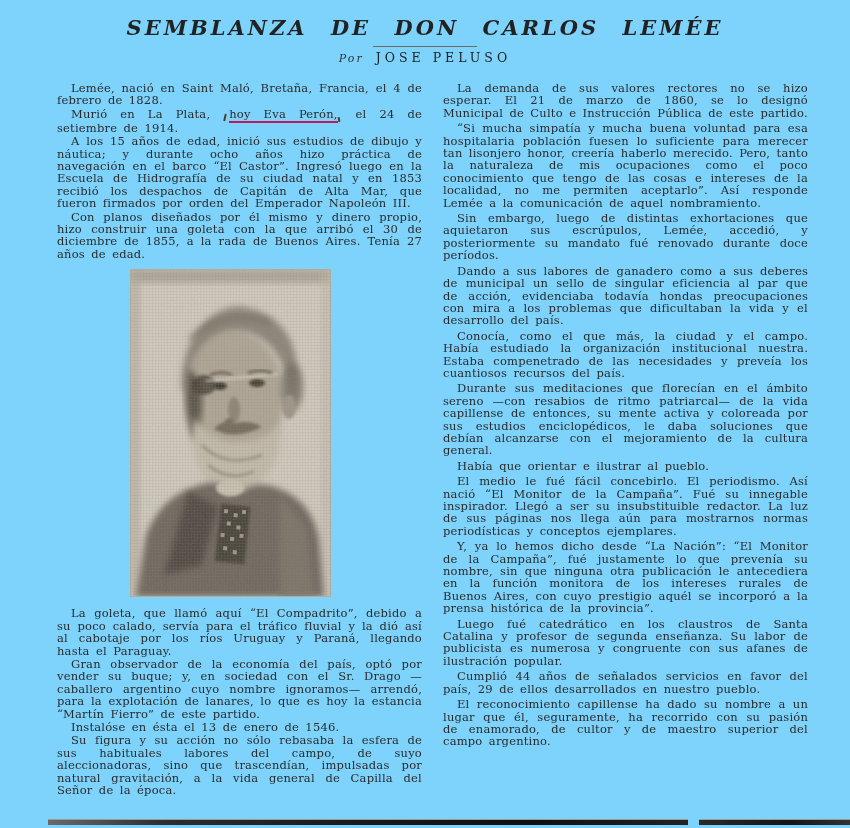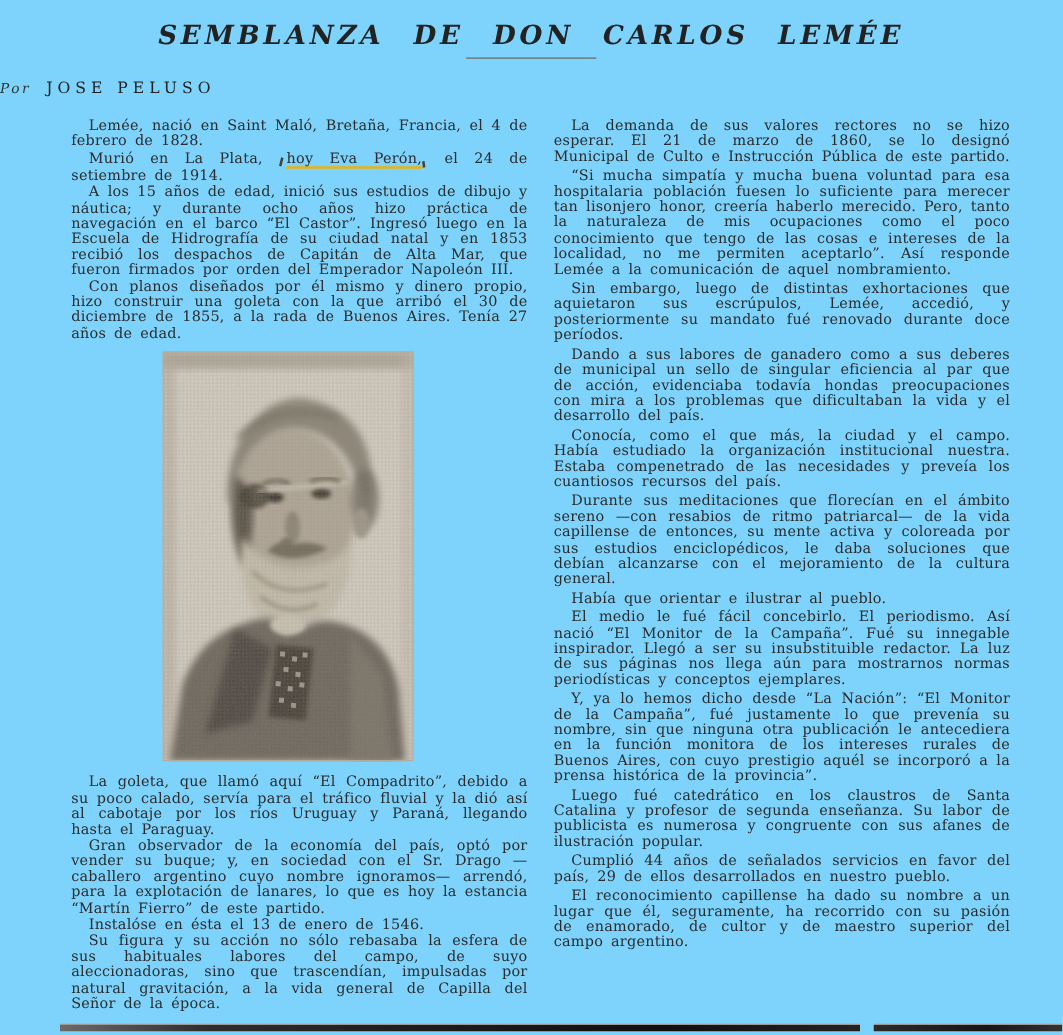--- a/index.html
+++ b/index.html
@@ -27,21 +27,21 @@
     word-spacing:13px;
     color:#222;
   }
   .title-rule{
     width:104px;
     margin:6px auto 0 auto;
     border:0;
     border-top:1.5px solid #6a6a66;
   }
   .byline{
-    margin-top:12px;
+    text-align:center;
     white-space:nowrap;
   }
   .byline .by-prefix{
     font-style:italic;
     font-size:11px;
     letter-spacing:2px;
     margin-right:7px;
     color:#333;
   }
   .byline .by-name{
@@ -67,21 +67,21 @@
   }
   .col p{
     margin:0;
     text-indent:14px;
   }
   .col-right p + p{ margin-top:3px; }
   .col-left  p + p{ margin-top:1px; }
 
   
   .underlined{
-    border-bottom:2px solid #eab308;
+    border-bottom:2px solid #be185d;
     padding-bottom:0.5px;
   }
   .ink-caret{
     display:inline-block;
     width:2px;height:7px;
     background:#4b3e33;
     transform:rotate(14deg);
     vertical-align:-3px;
     margin:0 3px 0 1px;
   }

